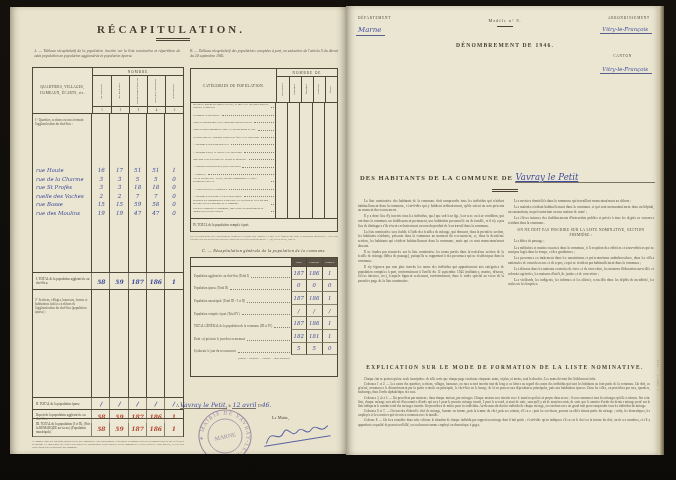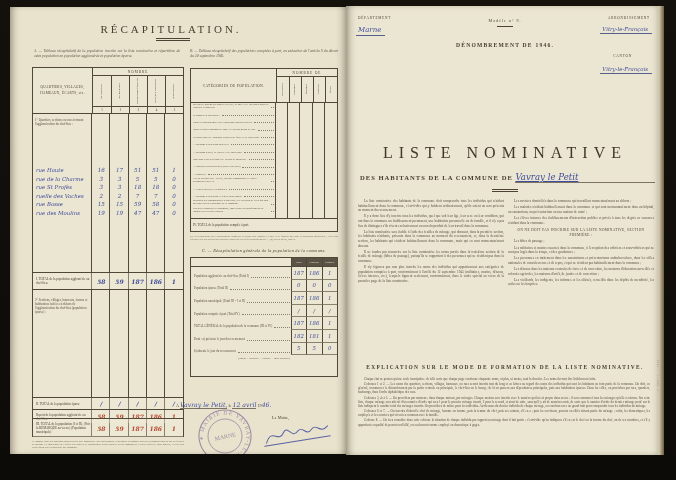--- a/index.html
+++ b/index.html
@@ -25,21 +25,21 @@
   .edge-strip { position:absolute; top:4px; right:6px; width:8px; height:452px;
     background:linear-gradient(90deg, rgba(233,227,205,0) 0%, rgba(210,200,170,.9) 40%, #6b5f46 100%); }
 
   .serif-caps { font-family:"Liberation Serif", serif; color:#4c4334; }
   .hw    { font-family:"DejaVu Serif", serif; font-style:italic; color:#3f4b9c; }
   .hw-red{ font-family:"DejaVu Serif", serif; font-style:italic; color:#b44631; }
   .rule-double { border-top:1px solid #4c4334; border-bottom:1px solid #4c4334; height:3px; }
 
   
   .lp-title { position:absolute; left:0; right:14px; top:16px; text-align:center;
-    font-size:11px; font-weight:normal; letter-spacing:3px; color:#463e2f; }
+    font-size:11px; font-weight:bold; letter-spacing:3px; color:#463e2f; }
   .lp-title-rule { position:absolute; left:50%; top:31px; width:34px; margin-left:-22px; }
   .note { position:absolute; font-size:3.8px; line-height:1.3; font-style:italic; color:#5f584a; text-align:justify; }
   .note-a { left:24px; top:42px; width:146px; }
   .note-b { left:180px; top:42px; width:148px; }
 
   .tbl { position:absolute; border:1.2px solid #4f4839; background:rgba(255,252,240,.12); }
   .t-a { left:22px; top:60px; width:152px; height:370px; }
   .ta-head { display:flex; height:46px; border-bottom:1px solid #4f4839; }
   .ta-head-name { width:60px; border-right:1px solid #4f4839; display:flex; align-items:center; justify-content:center;
     text-align:center; font-size:3.4px; line-height:1.5; letter-spacing:.3px; color:#4c4334; padding:2px; }
@@ -515,21 +515,20 @@
 
   <div class="modele">Modèle n° 9.</div>
   <div class="modele-rule"></div>
   <div class="denombrement">DÉNOMBREMENT DE 1946.</div>
 
   <div class="rp-small-label" style="right:14px; top:10px;">ARRONDISSEMENT</div>
   <div class="rp-hw-sm hw hw-underline" style="right:12px; top:20px;">Vitry-le-François</div>
   <div class="rp-small-label" style="right:32px; top:48px;">CANTON</div>
   <div class="rp-hw-sm hw hw-underline" style="right:12px; top:60px;">Vitry-le-François</div>
 
-  <div class="rp-title">LISTE NOMINATIVE</div>
   <div class="rp-subtitle">
     <span>DES HABITANTS DE LA COMMUNE DE</span>
     <span class="commune hw cert-line" style="min-width:140px; display:inline-block;text-decoration:underline;">Vavray le Petit</span>
   </div>
   <div class="sub-flourish rule-double"></div>
 
   <div class="cols">
     <div class="col col-l">
       <p>La liste nominative des habitants de la commune doit comprendre tous les individus qui résident habituellement dans la commune, c'est-à-dire qui y habitent ordinairement, qu'ils soient ou non présents au moment du recensement.</p>
         <p>Il y a donc lieu d'y inscrire tous les individus, quel que soit leur âge, leur sexe ou leur condition, qui ont dans la commune un établissement permanent, une habitation personnelle ou de famille, et il n'y a pas lieu de distinguer s'ils vivent exclusivement ou non du produit de leur travail dans la commune.</p>

